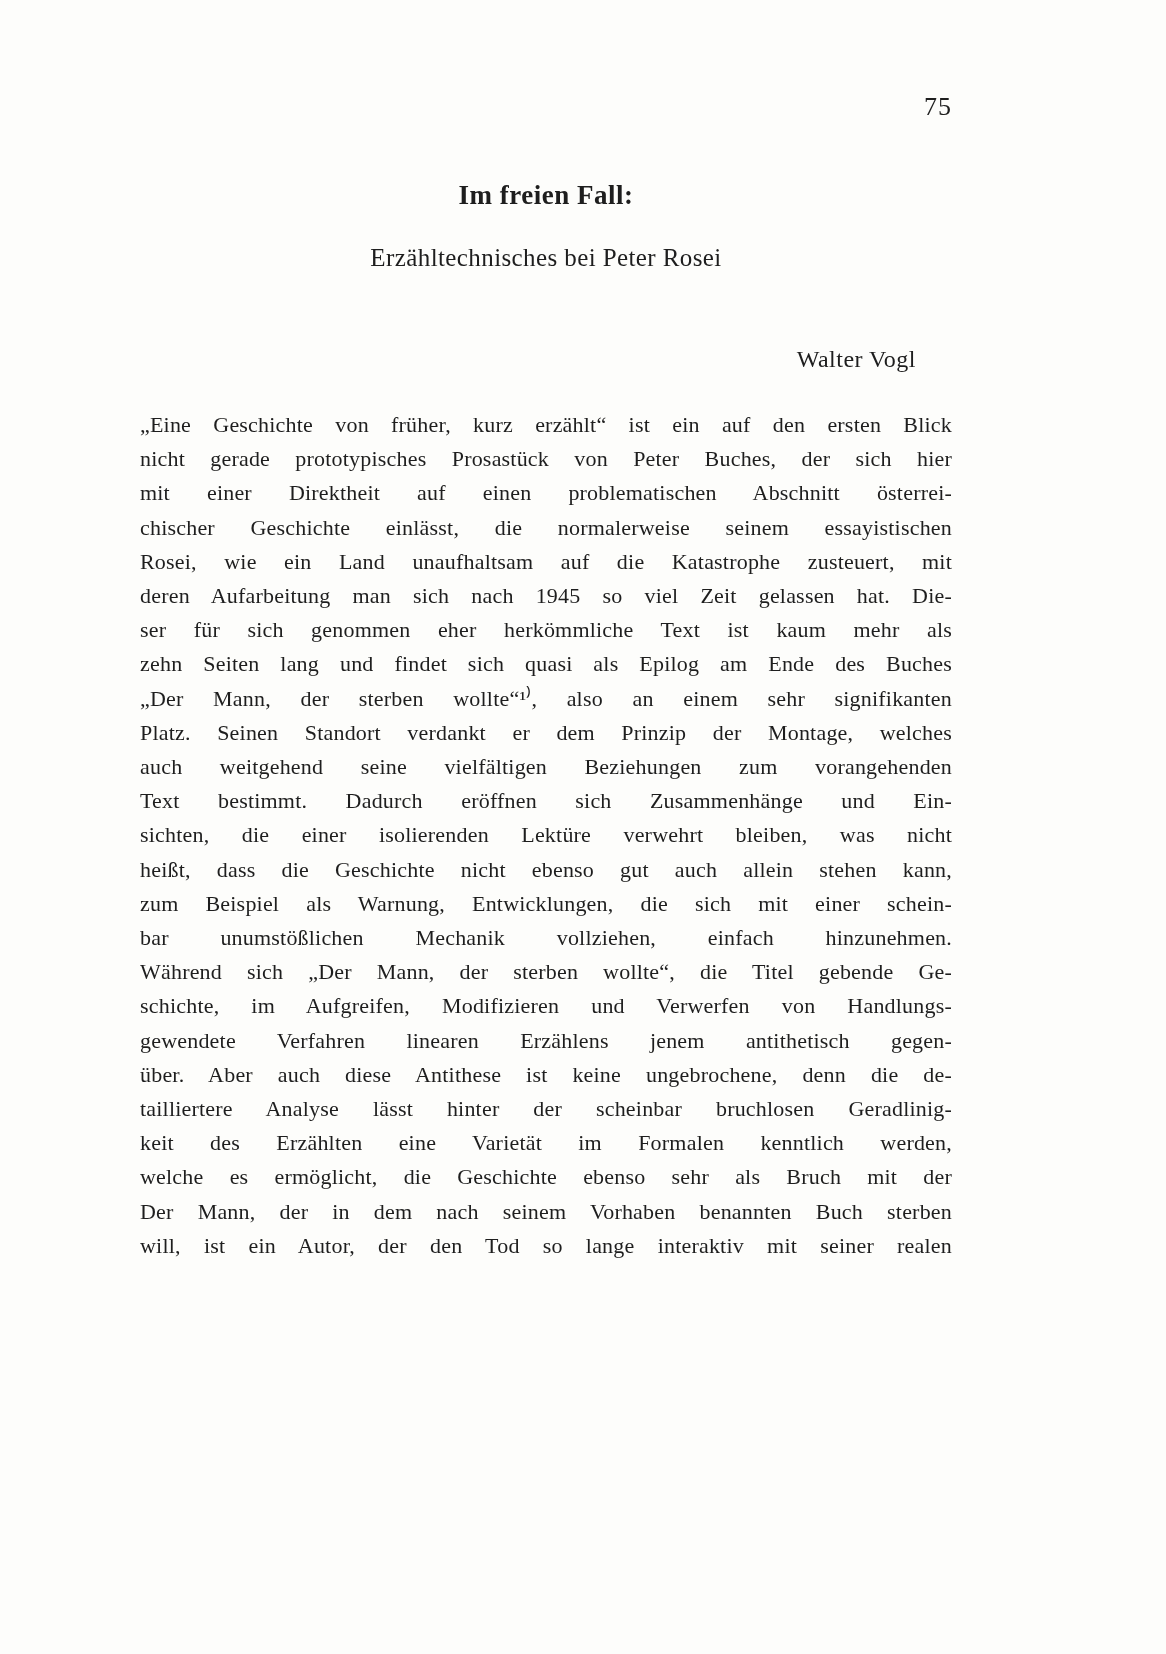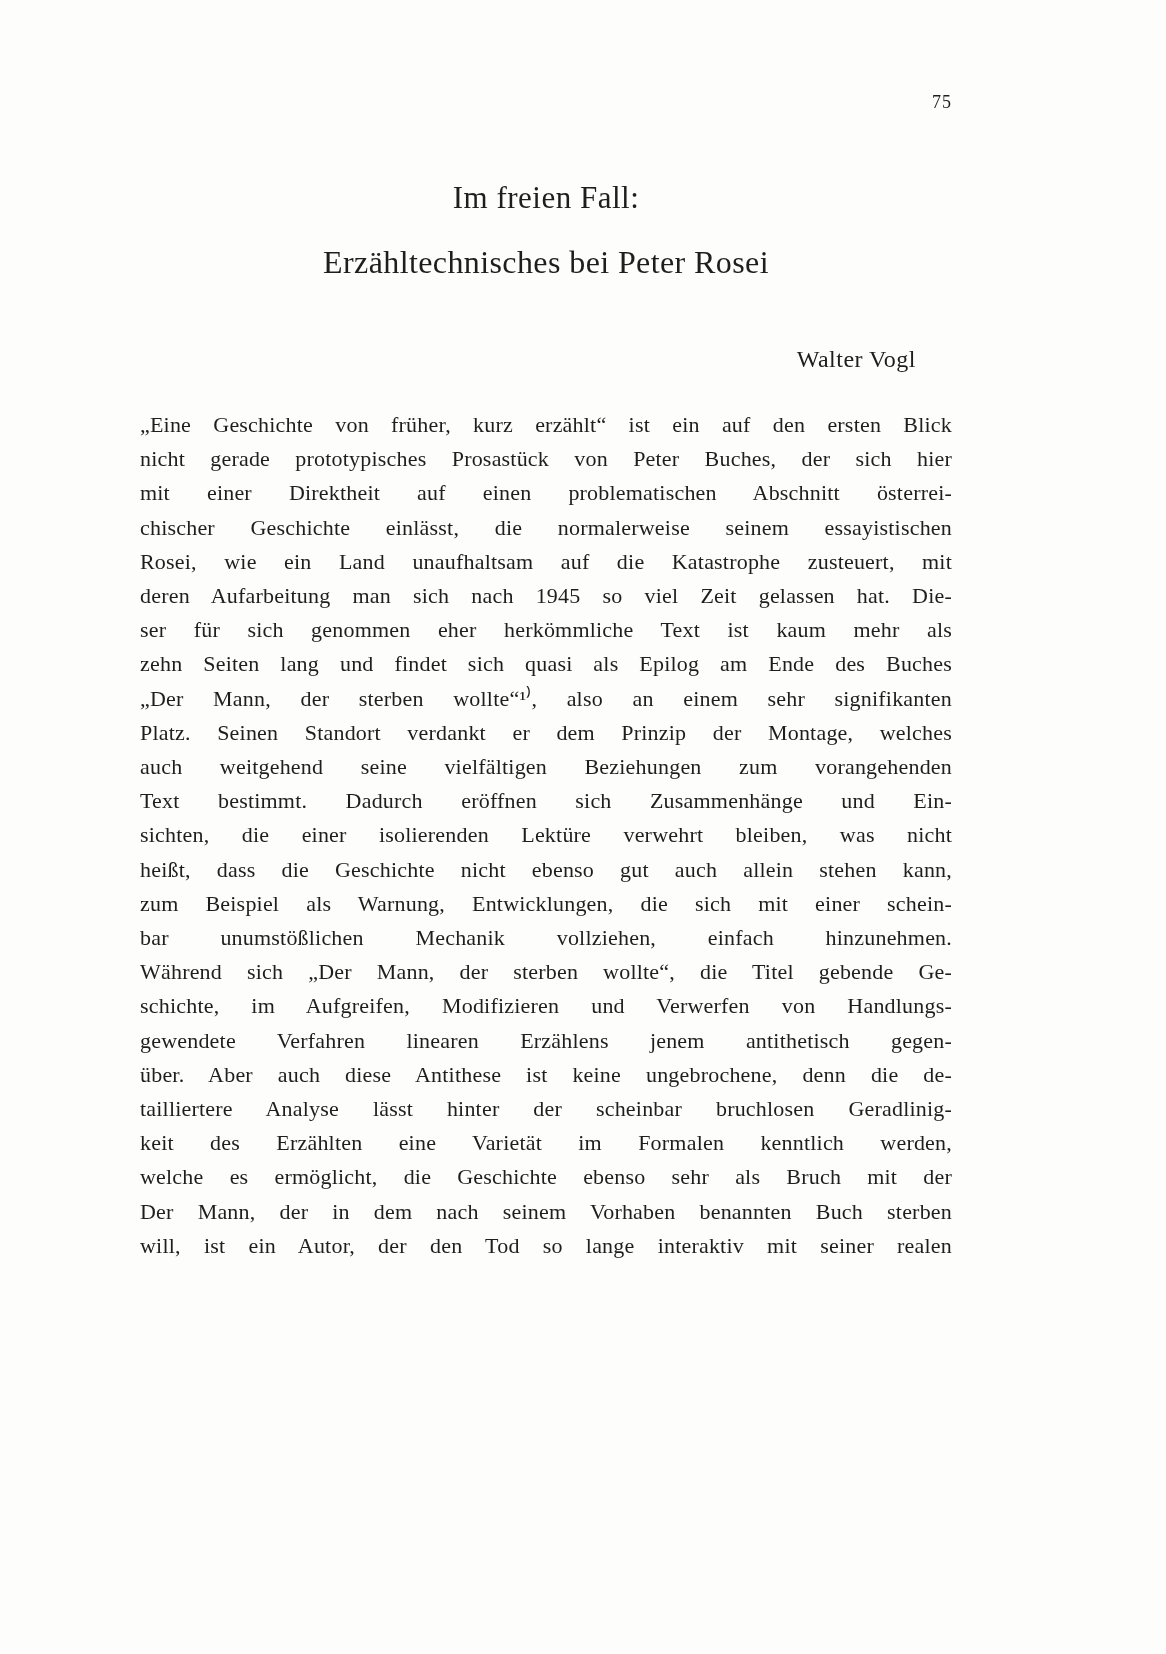--- a/index.html
+++ b/index.html
@@ -16,42 +16,42 @@
     color: #1e1e1e;
     font-family: "Liberation Serif", "DejaVu Serif", serif;
     overflow: hidden;
   }
   .page-number {
     position: absolute;
     top: 92px;
     left: 140px;
     width: 812px;
     text-align: right;
-    font-size: 18px;
+    font-size: 26px;
     letter-spacing: 1px;
   }
   .title {
     position: absolute;
     top: 180px;
     left: 140px;
     width: 812px;
     margin: 0;
     text-align: center;
-    font-size: 31px;
-    font-weight: normal;
+    font-size: 27px;
+    font-weight: bold;
     letter-spacing: 0.5px;
   }
   .subtitle {
     position: absolute;
     top: 244px;
     left: 140px;
     width: 812px;
     margin: 0;
     text-align: center;
-    font-size: 32px;
+    font-size: 25px;
     font-weight: normal;
     letter-spacing: 0.4px;
   }
   .author {
     position: absolute;
     top: 346px;
     left: 140px;
     width: 812px;
     text-align: right;
     padding-right: 36px;

